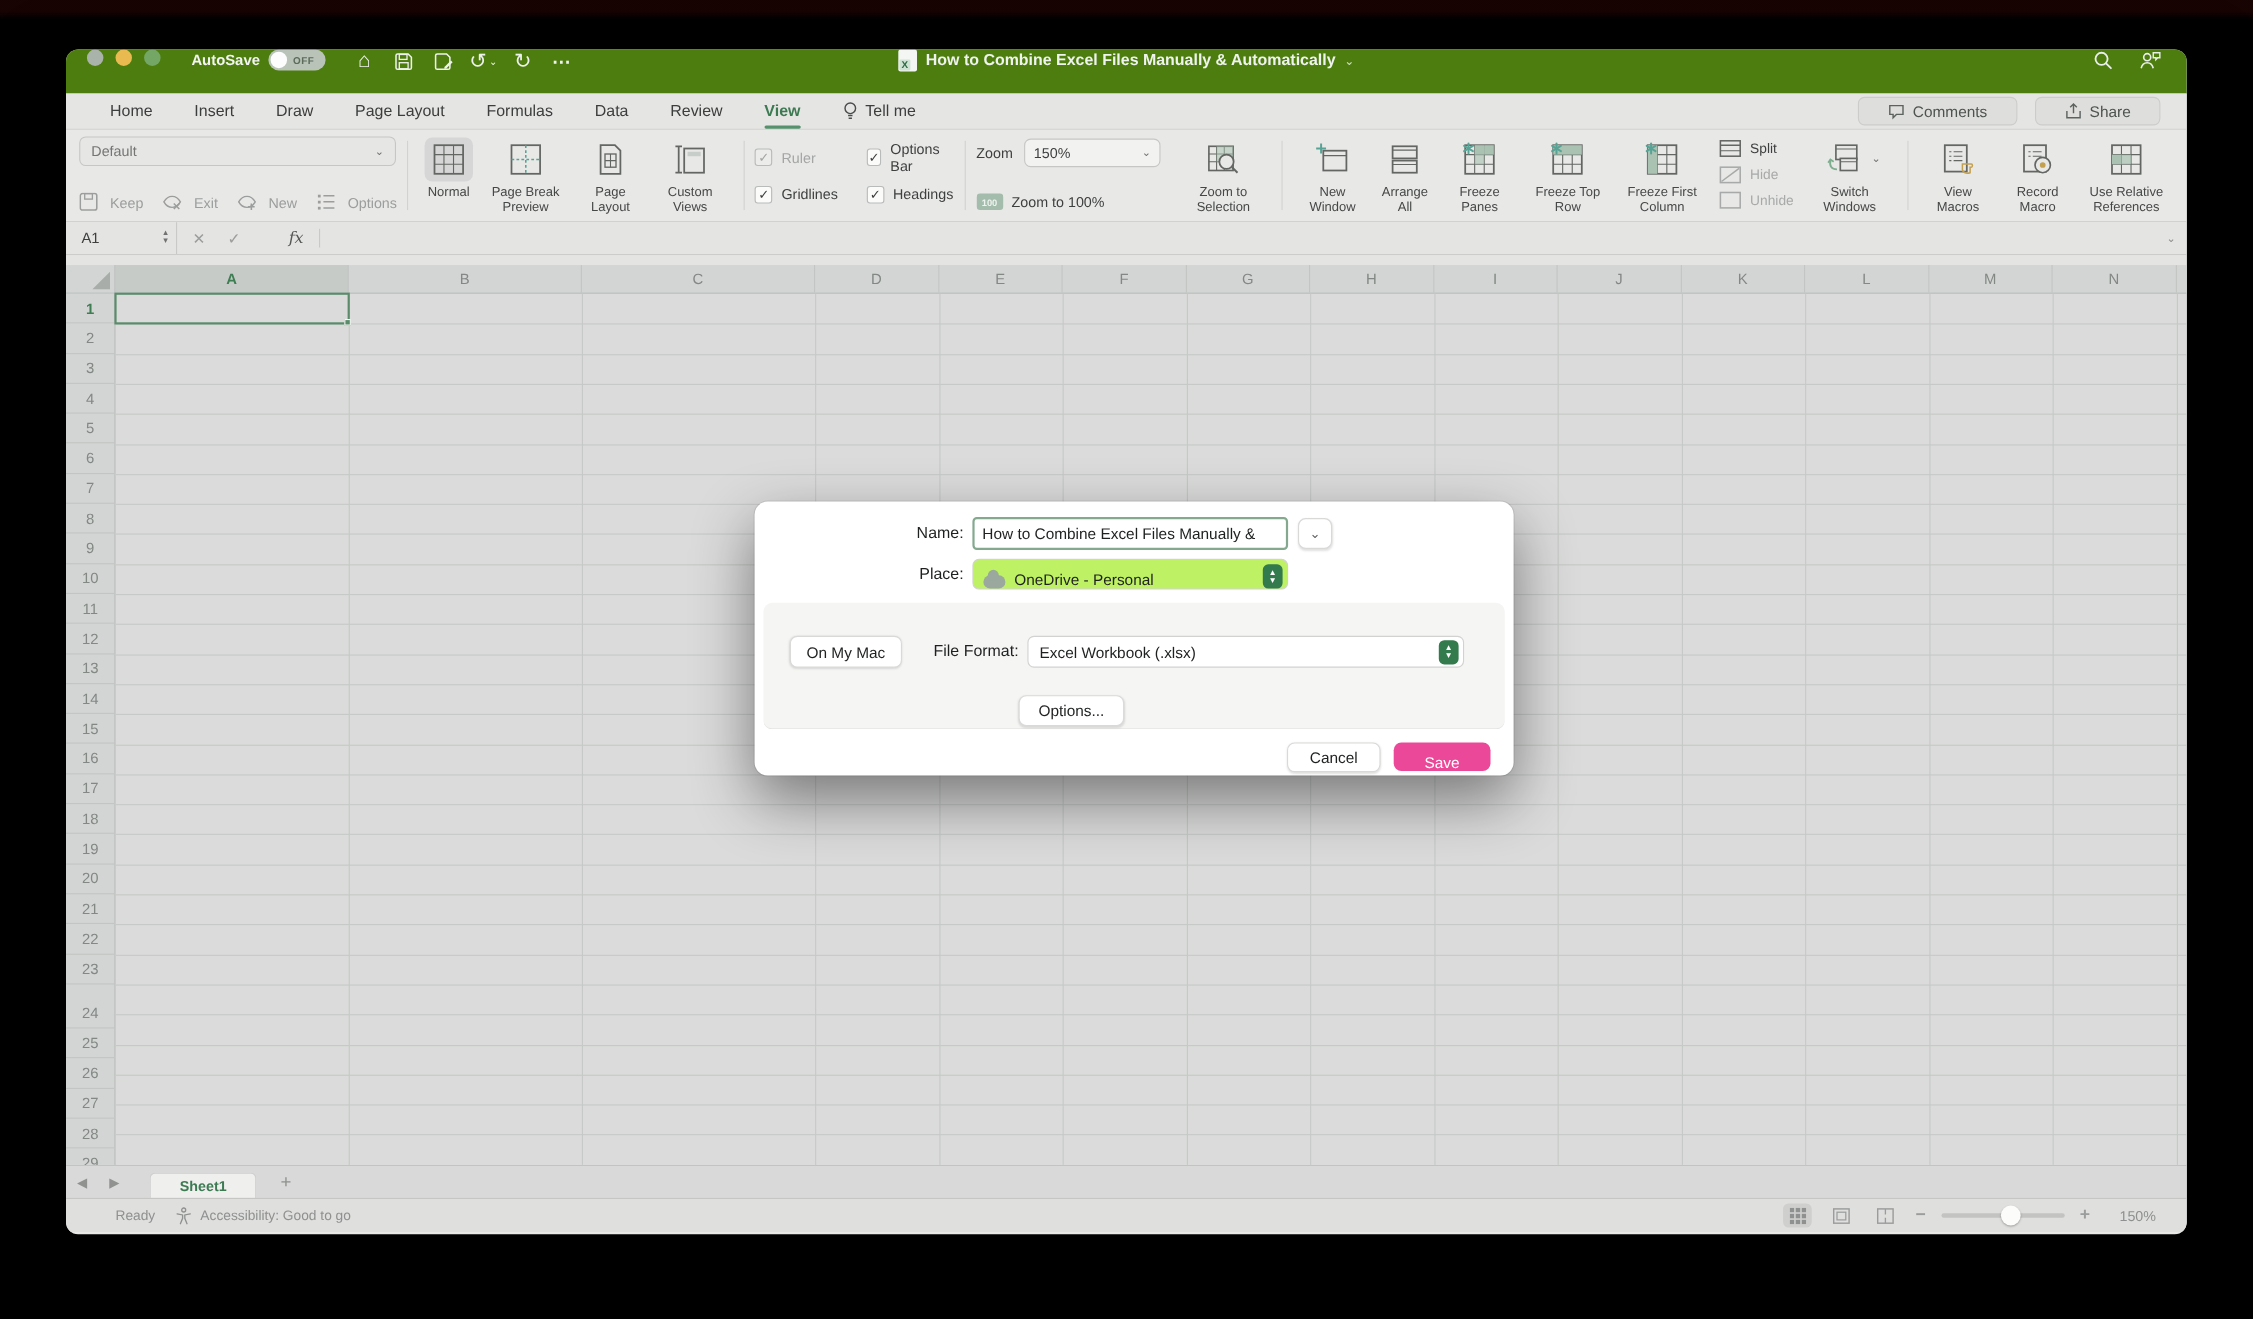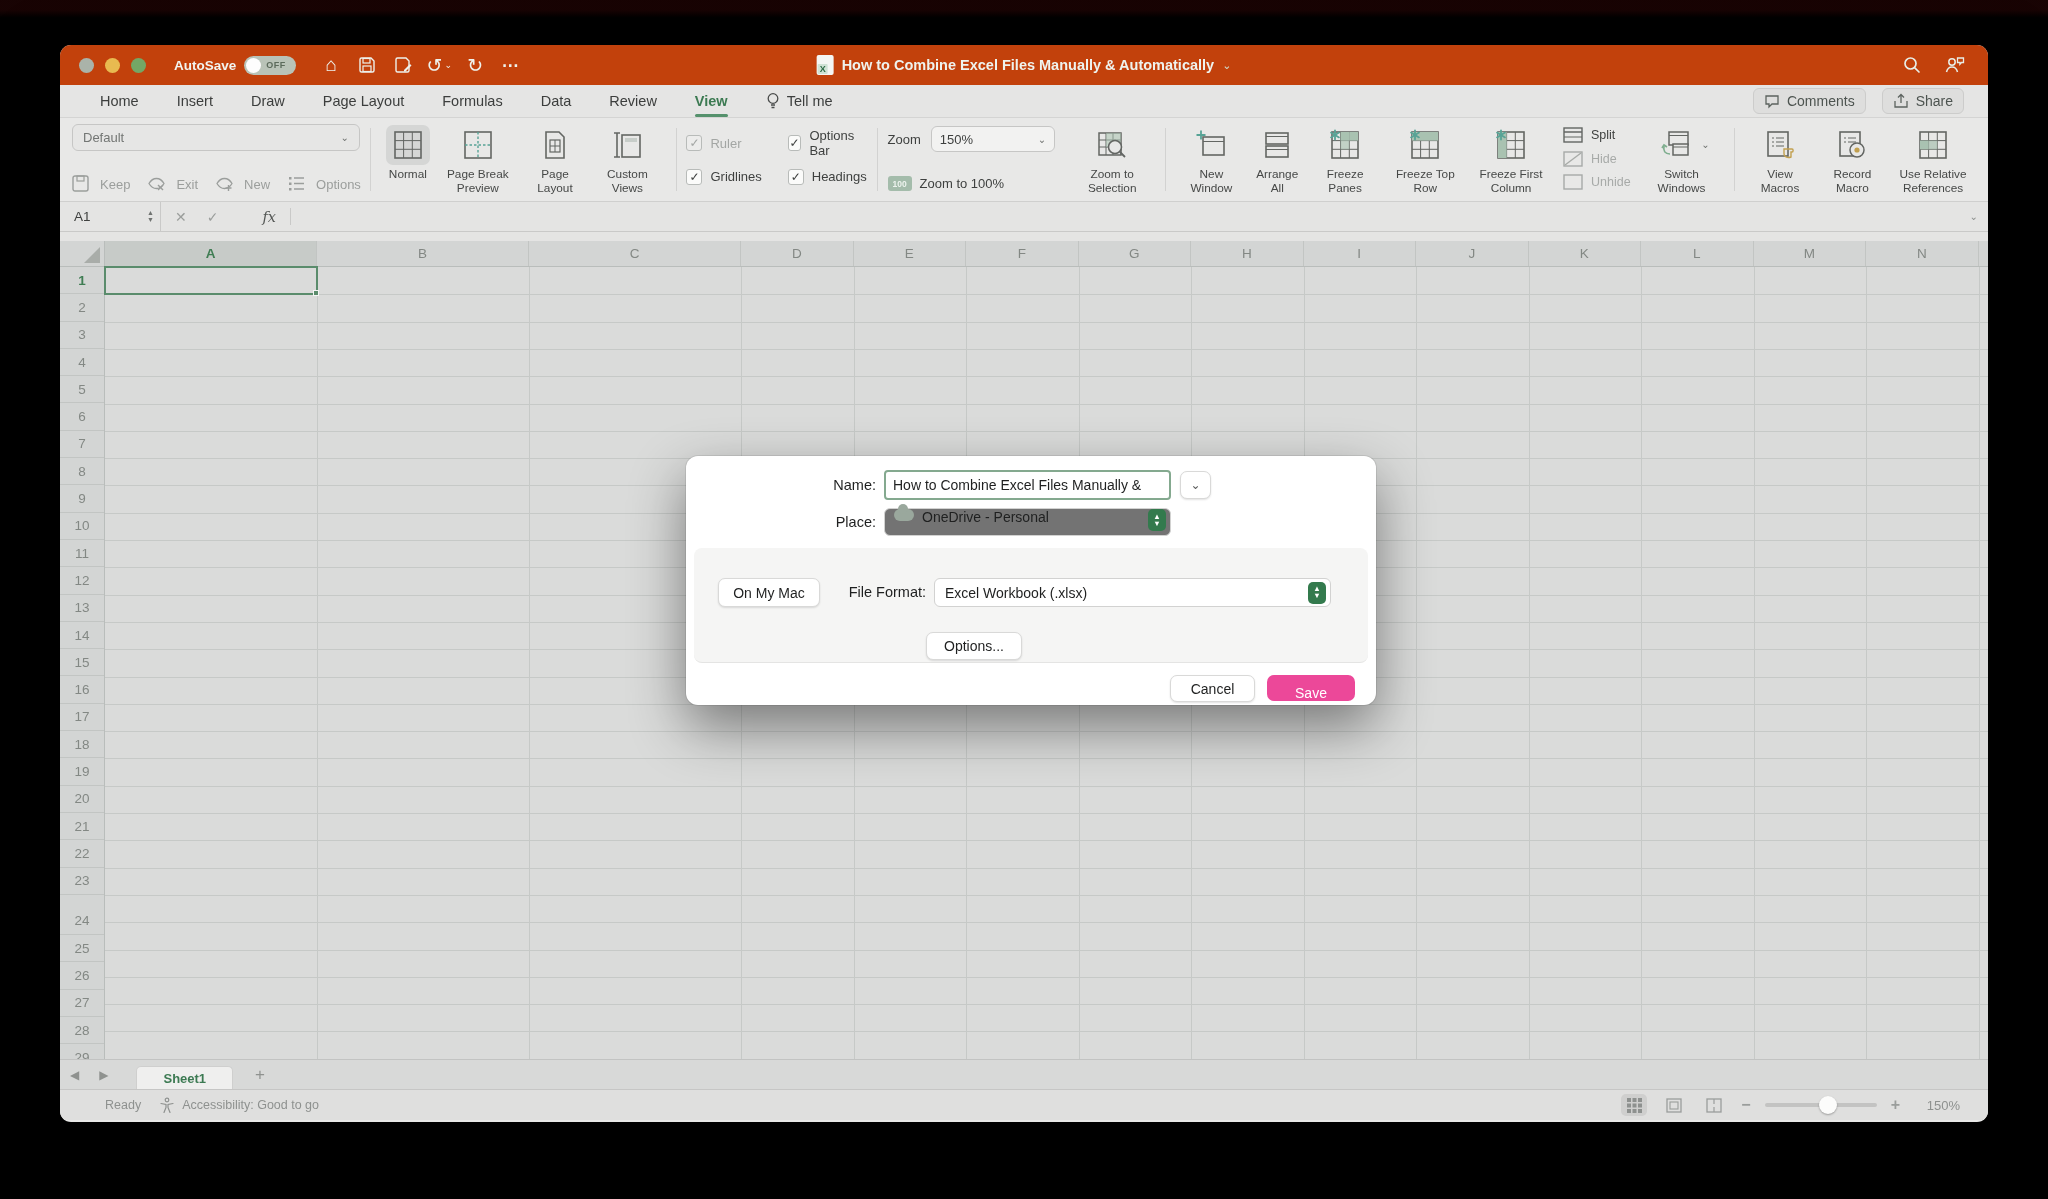--- a/index.html
+++ b/index.html
@@ -7,21 +7,21 @@
               font-family:"Liberation Sans", sans-serif; -webkit-font-smoothing:antialiased; }
   #stage { position:absolute; inset:0; background:
            linear-gradient(180deg, rgba(70,10,10,.35) 0 10px, transparent 18px), #000; }
 
   
   .window { position:absolute; left:60px; top:45px; width:1928px; height:1077px;
             border-radius:11px; overflow:hidden; background:#e8e8e7;
             box-shadow:0 25px 70px rgba(0,0,0,.8); }
 
   
-  .titlebar { position:relative; height:40px; background:#c2410c; display:flex; align-items:center; }
+  .titlebar { position:relative; height:40px; background:#4d7c0f; display:flex; align-items:flex-start; }
   .lights { display:flex; gap:11px; margin-left:19px; }
   .light { width:15px; height:15px; border-radius:50%; }
   .autosave { display:flex; align-items:center; gap:8px; margin-left:28px; }
   .autosave-label { color:#f2f5f1; font-size:13.5px; font-weight:bold; }
   .toggle { width:52px; height:19px; border-radius:10px; background:#b9c3b8; display:flex; align-items:center; position:relative; }
   .knob { width:15px; height:15px; border-radius:50%; background:#fdfdfd; margin-left:2px; }
   .toggle-state { font-size:9px; font-weight:bold; color:#5c6b5c; margin-left:5px; letter-spacing:.5px; }
   .tb-icons { display:flex; align-items:center; gap:14px; margin-left:24px; color:#eef2ed; }
   .tb-ic { width:22px; height:22px; display:flex; align-items:center; justify-content:center; font-size:17px; }
   .tb-title { position:absolute; left:50%; transform:translateX(-50%); display:flex; align-items:center; gap:8px;
@@ -35,21 +35,21 @@
                     background:#cfe2d4; padding:0 2px; border-radius:1px; }
 
   
   .tabrow { position:relative; height:33px; background:#e5e5e4; display:flex; align-items:center;
             padding-left:40px; gap:38px; border-bottom:1px solid #d4d4d3; }
   .tab { font-size:14.5px; color:#3c3e3d; position:relative; cursor:default; white-space:nowrap; display:flex; align-items:center; gap:7px; }
   .tab.active { color:#3c7a52; font-weight:bold; }
   .tab.active::after { content:""; position:absolute; left:0; right:0; bottom:-8px; height:3px; border-radius:2px; background:#55916c; }
   .tabrow-right { position:absolute; right:24px; display:flex; gap:16px; }
   .pill-btn { display:flex; align-items:center; gap:7px; font-size:14px; color:#4d5450; background:#dededd;
-              border:1px solid #cccccb; border-radius:6px; padding:4px 10px; }
+              border:1px solid #cccccb; border-radius:6px; padding:4px 26px; }
 
   
   .ribbon { height:84px; background:#e8e8e7; border-bottom:1px solid #cfcfce; display:flex; padding:6px 12px 2px; }
   .sep { width:1px; background:#d2d2d1; margin:4px 10px 8px; }
   .rb-col { display:flex; flex-direction:column; justify-content:space-between; padding-bottom:6px; }
   .sheetview { width:288px; }
   .sv-select { height:27px; border:1px solid #c6c6c5; border-radius:6px; background:#e6e6e5; display:flex; align-items:center;
                justify-content:space-between; padding:0 10px; color:#73767! important; color:#737674; font-size:13px; }
   .sv-buttons { display:flex; gap:18px; color:#9b9e9c; font-size:13px; align-items:center; }
   .sv-btn { display:flex; gap:6px; align-items:center; }
@@ -128,22 +128,22 @@
   
   .dialog { position:absolute; left:686px; top:456px; width:690px; height:249px; background:#ffffff;
             border-radius:12px; box-shadow:0 22px 55px rgba(0,0,0,.45), 0 0 0 1px rgba(0,0,0,.08); z-index:50; }
   .dlg-label { position:absolute; font-size:14.5px; color:#1f2020; text-align:right; }
   .dlg-nameinput { position:absolute; left:198px; top:14px; width:287px; height:30px; border:2px solid #84a98f;
                    border-radius:4px; background:#fff; font-size:14px; color:#1f2020; padding:0 7px;
                    font-family:"Liberation Sans", sans-serif; outline:none; }
   .dlg-chevbtn { position:absolute; left:494px; top:15px; width:31px; height:28px; background:#fff; border:1px solid #d9d9d8;
                  border-radius:7px; box-shadow:0 1px 2px rgba(0,0,0,.12); display:flex; align-items:center; justify-content:center;
                  color:#5c5e5d; font-size:12px; }
-  .dlg-place { position:absolute; left:198px; top:52px; width:287px; height:28px; background:#737373; border:1px solid #d2d2d1;
-               border-radius:6px; display:flex; align-items:flex-start; padding:0 4px 0 9px; font-size:14px; color:#1f2020; gap:8px; }
+  .dlg-place { position:absolute; left:198px; top:52px; width:287px; height:28px; background:#bef264; border:1px solid #d2d2d1;
+               border-radius:6px; display:flex; align-items:flex-end; padding:0 4px 0 9px; font-size:14px; color:#1f2020; gap:8px; }
   .stepper { margin-left:auto; width:18px; height:22px; background:#337a4d; border-radius:5px; color:#fff;
              display:flex; flex-direction:column; align-items:center; justify-content:center; font-size:7.5px; line-height:1.05; }
   .cloud { width:20px; height:12px; background:#9aa89d; border-radius:7px; position:relative; }
   .cloud::before { content:""; position:absolute; left:4px; top:-5px; width:10px; height:10px; border-radius:50%; background:#9aa89d; }
   .dlg-panel { position:absolute; left:8px; right:8px; top:92px; height:115px; background:#f5f5f4; border-radius:8px;
                border-bottom:1px solid #e4e4e3; }
   .btn { background:#fff; border:1px solid #d9d9d8; border-radius:7px; box-shadow:0 1px 2px rgba(0,0,0,.12);
          font-size:14px; color:#1f2020; display:flex; align-items:center; justify-content:center; }
   .onmymac { position:absolute; left:24px; top:30px; width:102px; height:29px; }
   .ff-label { left:128px; top:36px; width:104px; }

